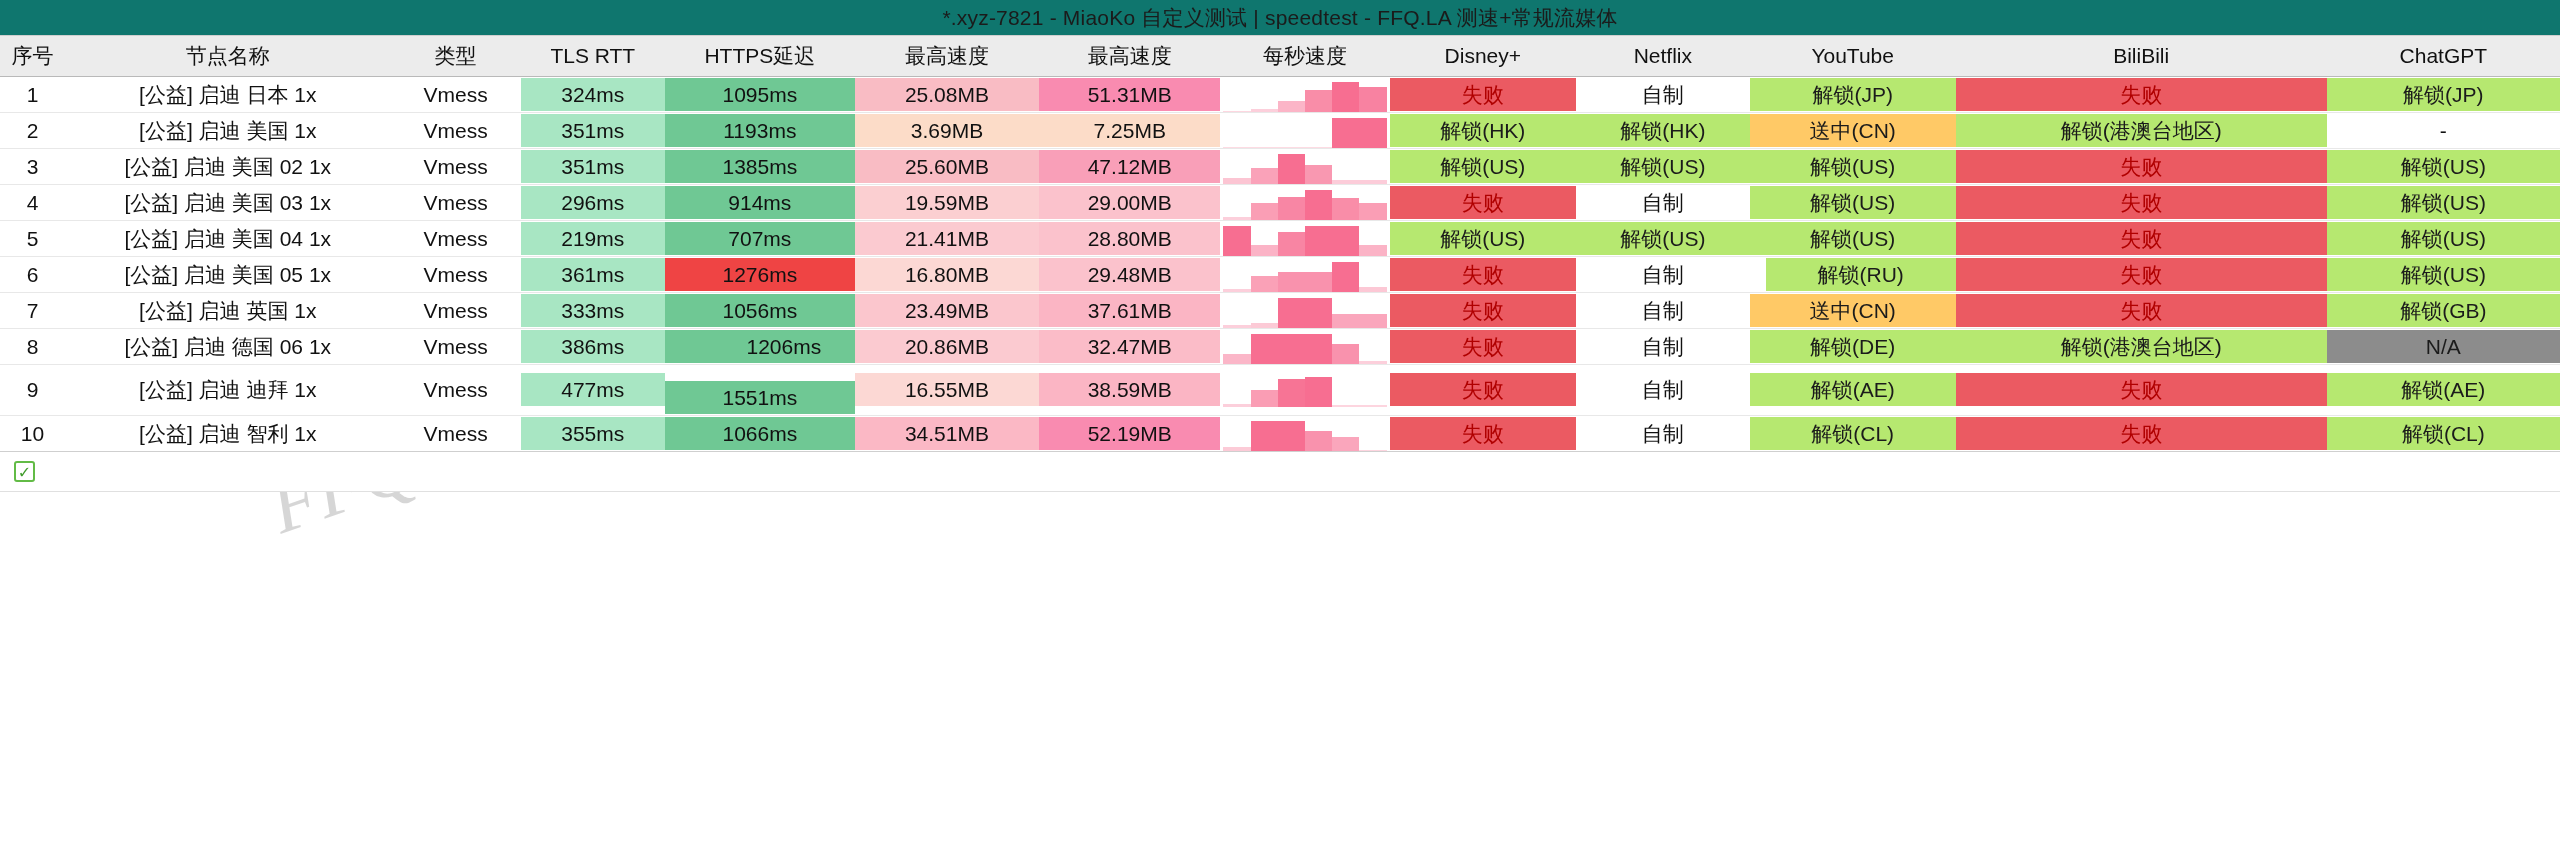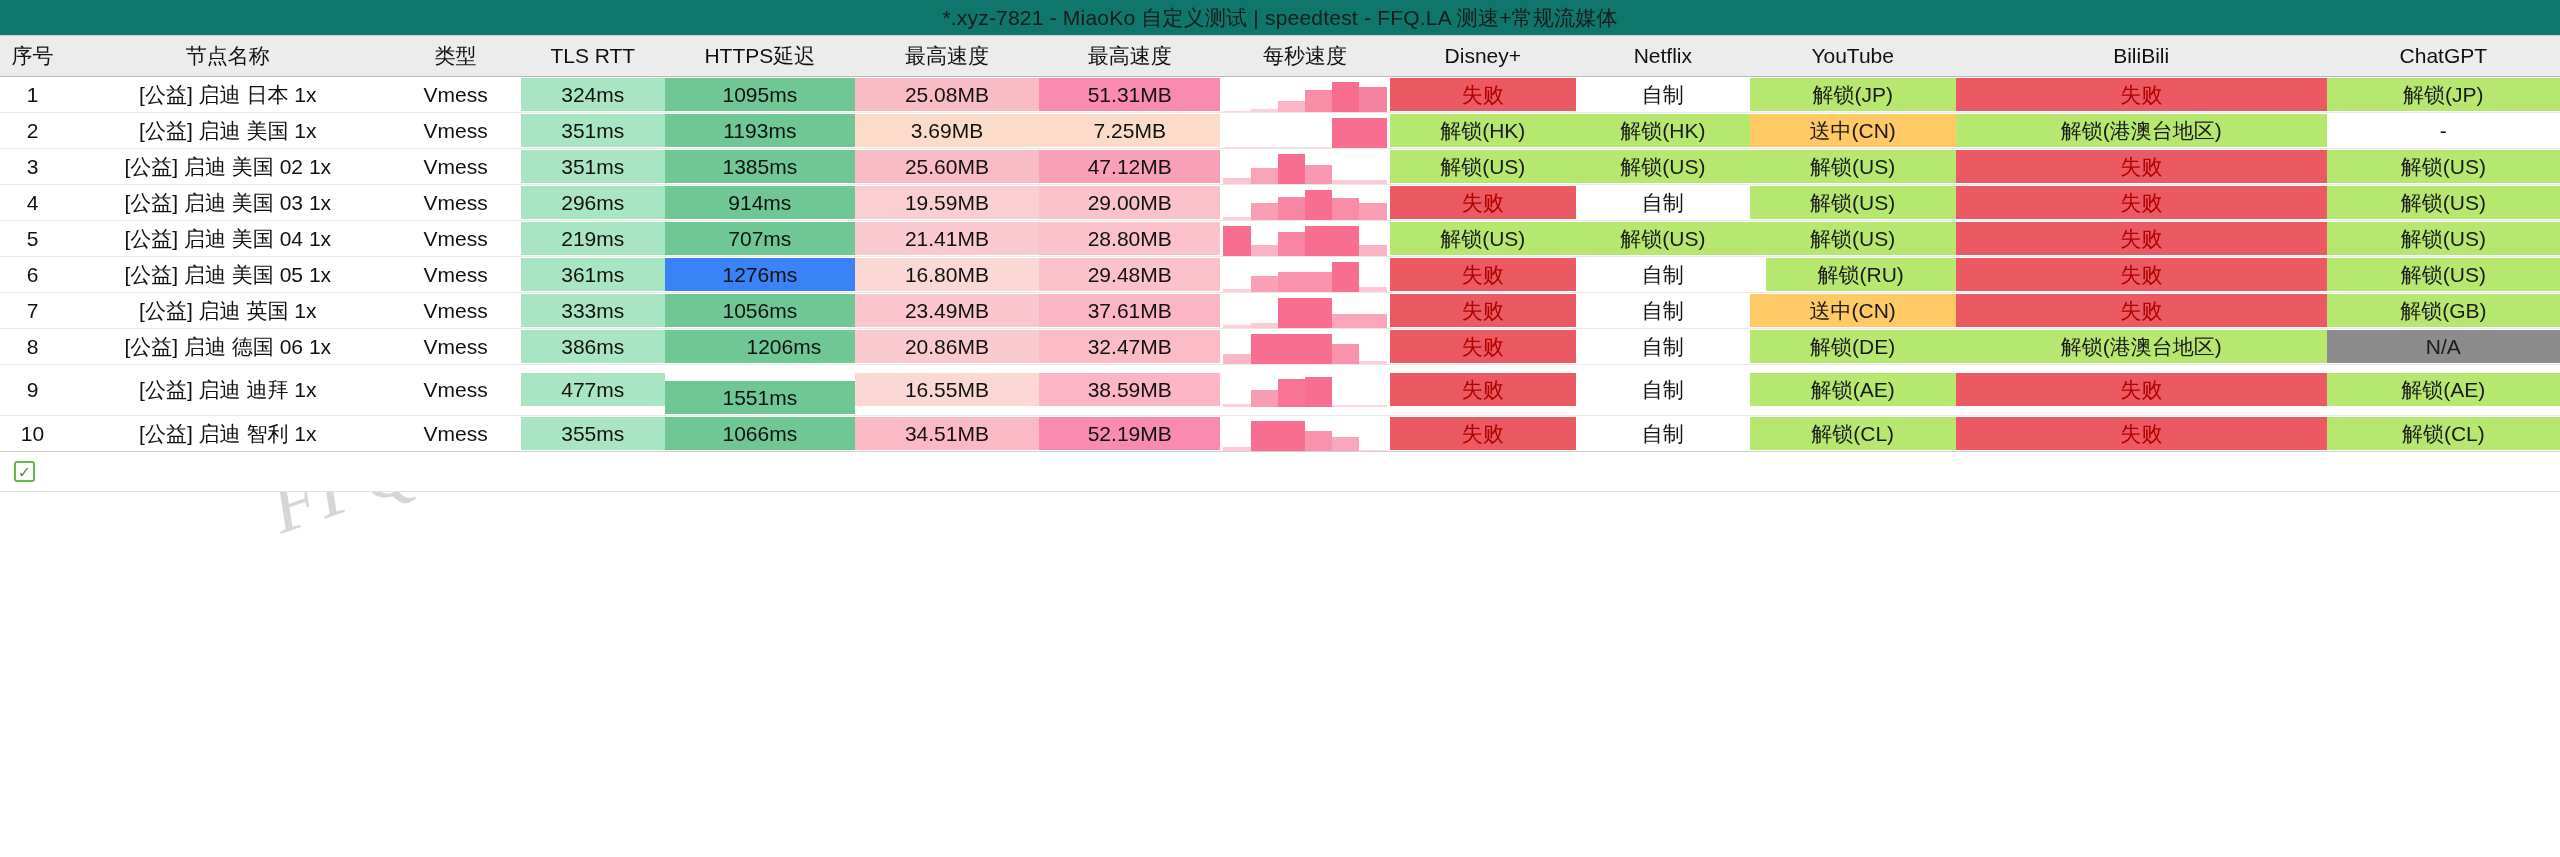--- a/index.html
+++ b/index.html
@@ -460,21 +460,21 @@
           <td class="name cell-pad">
             <span class="cell-inner">[公益] 启迪 美国 05 1x</span>
           </td>
           <td class="type cell-pad">
             <span class="cell-inner">Vmess</span>
           </td>
           <td class="cell-pad">
             <span class="fill" style="background: rgb(168, 230, 195); text-align: center;">361ms</span>
           </td>
           <td class="cell-pad">
-            <span class="fill" style="background: #3b82f6;">1276ms</span>
+            <span class="fill" style="background: #ef4444;">1276ms</span>
           </td>
           <td class="cell-pad">
             <span class="fill" style="background: rgb(252, 216, 212);">16.80MB</span>
           </td>
           <td class="cell-pad">
             <span class="fill" style="background: rgb(251, 194, 204);">29.48MB</span>
           </td>
           <td>
             <div class="spark">
               <i style="height: 3px; background: rgba(247, 110, 145, 0.33);"></i>

